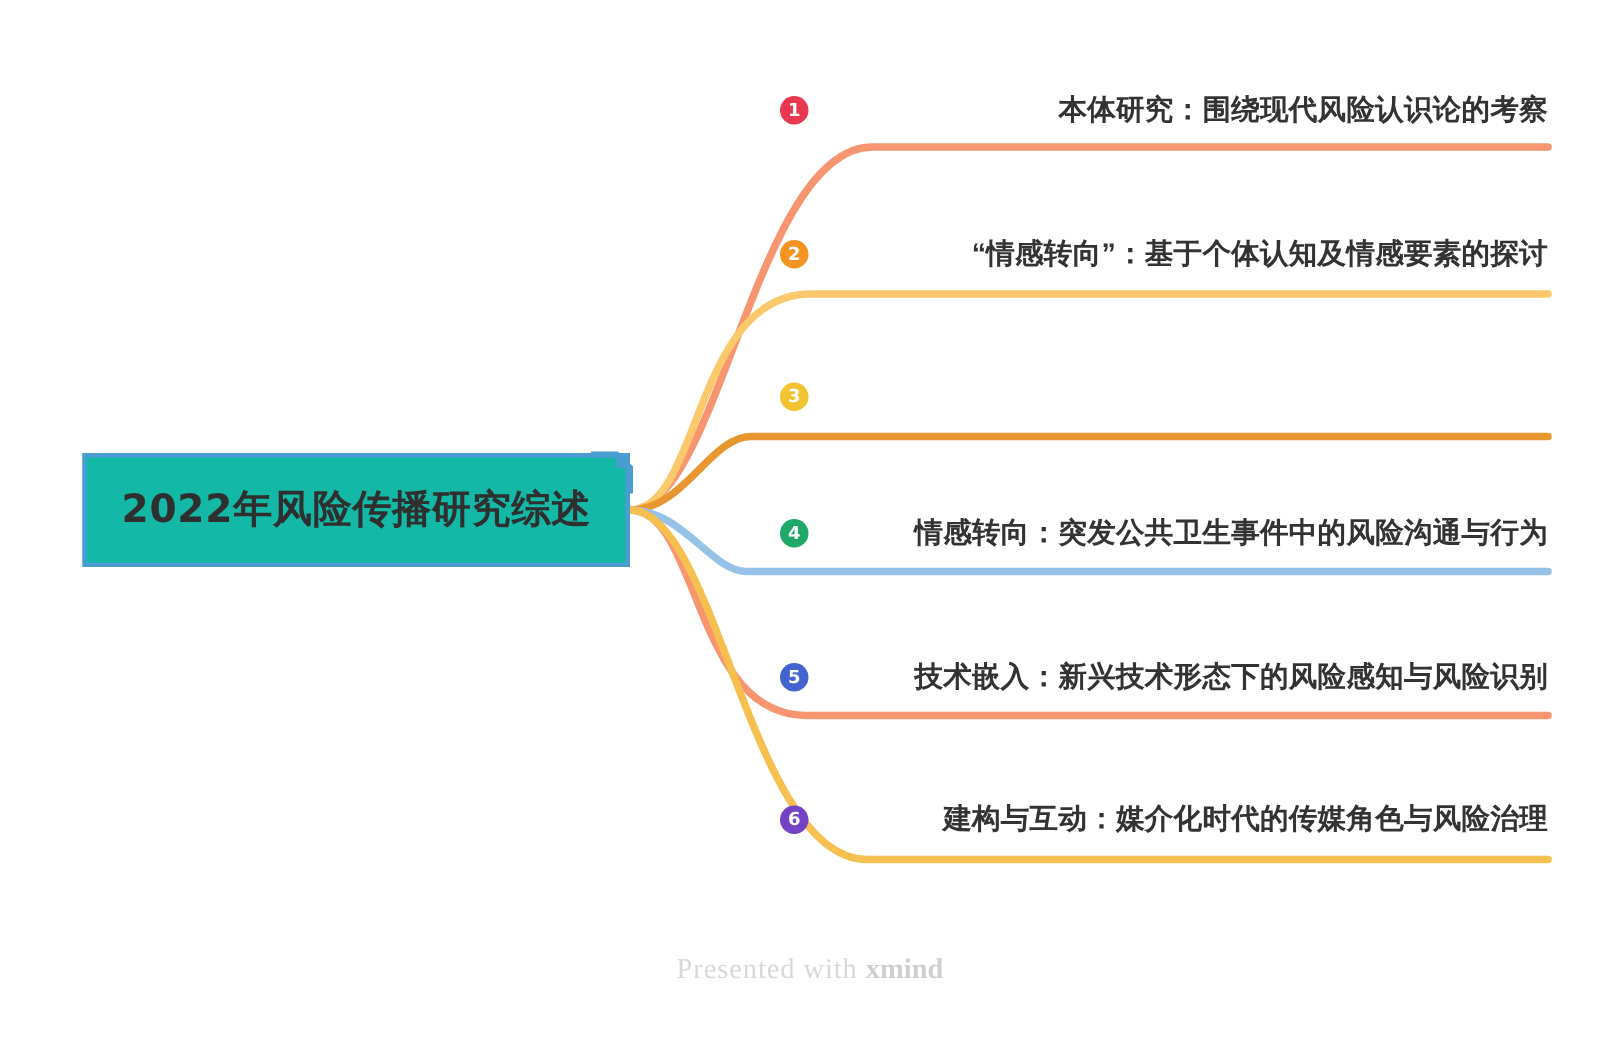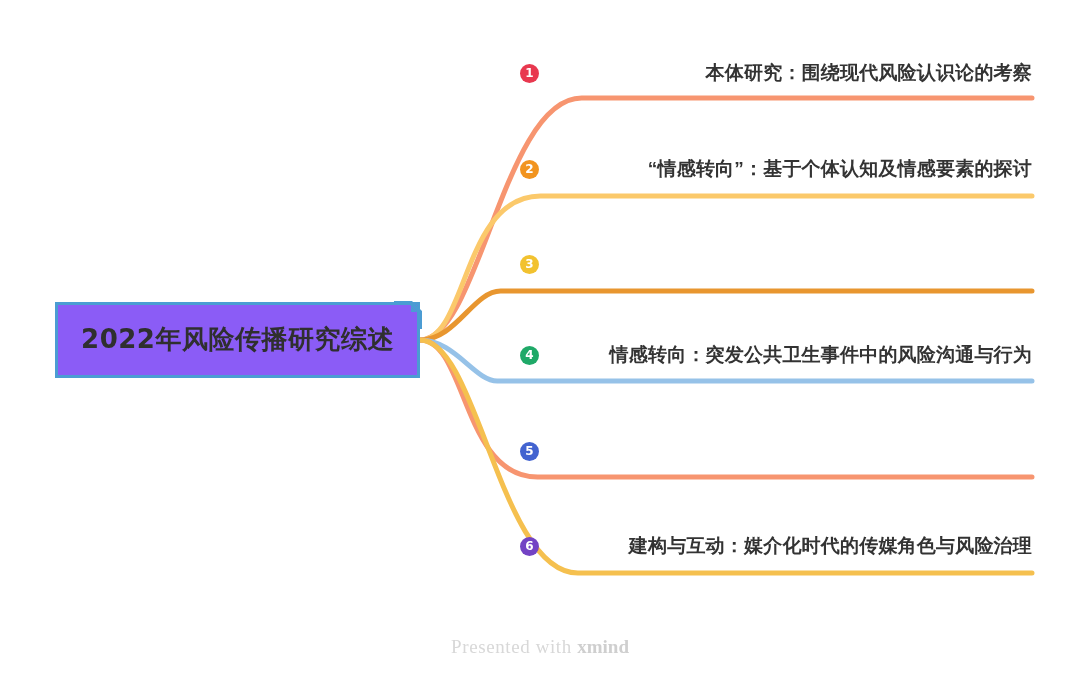--- a/index.html
+++ b/index.html
@@ -30,21 +30,21 @@
   }
 
   
   #root-node {
     position: absolute;
     left: 55px;
     top: 302px;
     width: 365px;
     height: 76px;
     box-sizing: border-box;
-    background: #8b5cf6;
+    background: #14b8a6;
     border: 3px solid #4b9cd3;
     display: flex;
     align-items: center;
     justify-content: center;
   }
   #root-node-label {
     font-family: "DejaVu Sans", "Liberation Sans", sans-serif;
     font-size: 26px;
     font-weight: bold;
     color: #2f2f2f;
@@ -148,20 +148,21 @@
       </div>
       <div class="topic-row" style="top: 246px;">
         <div class="topic-badge" style="background: rgb(242, 194, 48);">3</div>
       </div>
       <div class="topic-row" style="top: 337px;">
         <div class="topic-badge" style="background: rgb(31, 169, 104);">4</div>
         <div class="topic-text">情感转向：突发公共卫生事件中的风险沟通与行为</div>
       </div>
       <div class="topic-row" style="top: 433px;">
         <div class="topic-badge" style="background: rgb(66, 99, 208);">5</div>
+        <div class="topic-text">技术嵌入：新兴技术形态下的风险感知与风险识别</div>
       </div>
       <div class="topic-row" style="top: 528px;">
         <div class="topic-badge" style="background: rgb(115, 67, 196);">6</div>
         <div class="topic-text">建构与互动：媒介化时代的传媒角色与风险治理</div>
       </div>
     </div>
 
   <div id="footer">
     <span>Presented with </span><span id="footer-brand">xmind</span>
   </div>

